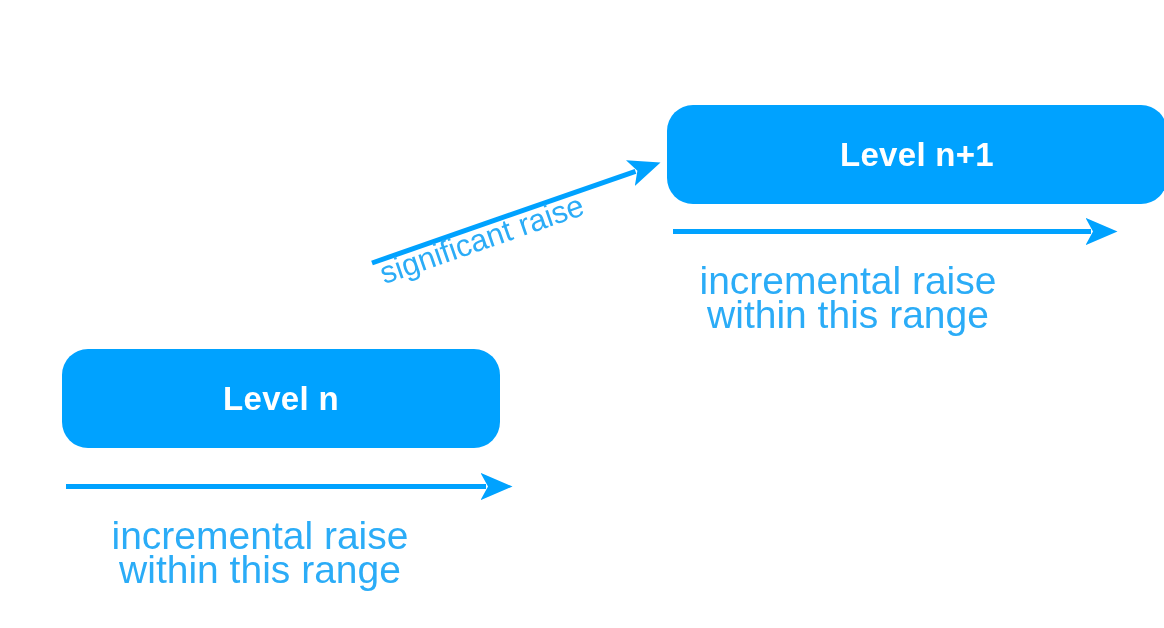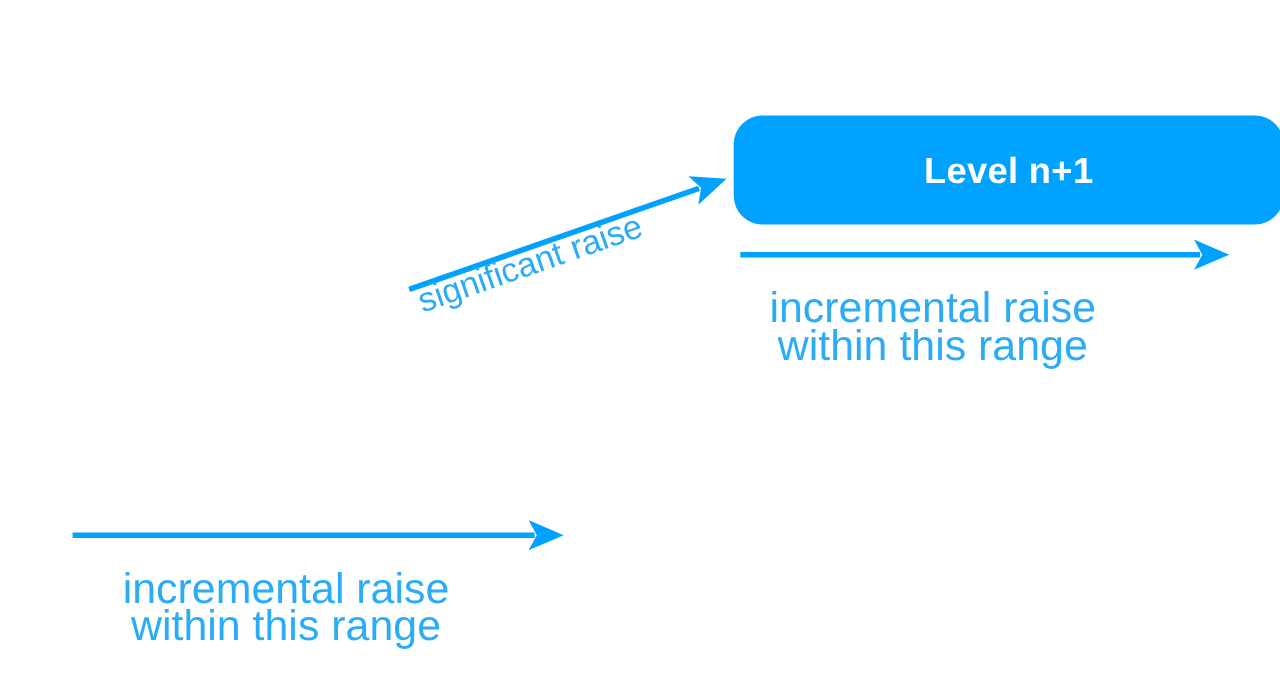--- a/index.html
+++ b/index.html
@@ -109,20 +109,23 @@
 
     <line x1="673" y1="231.5" x2="1091" y2="231.5" stroke="#00A2FF" stroke-width="5" marker-end="url(#ah)"></line>
 
     <line x1="372" y1="263" x2="635.5" y2="171.3" stroke="#00A2FF" stroke-width="5" marker-end="url(#ah)"></line>
   </svg>
 
   <div id="box-upper" class="level-box">
     <span class="level-label">Level n+1</span>
   </div>
 
+  <div id="box-lower" class="level-box">
+    <span class="level-label">Level n</span>
+  </div>
 
   <div id="caption-upper" class="range-caption">
     <div>incremental raise</div>
     <div>within this range</div>
   </div>
 
   <div id="caption-lower" class="range-caption">
     <div>incremental raise</div>
     <div>within this range</div>
   </div>

